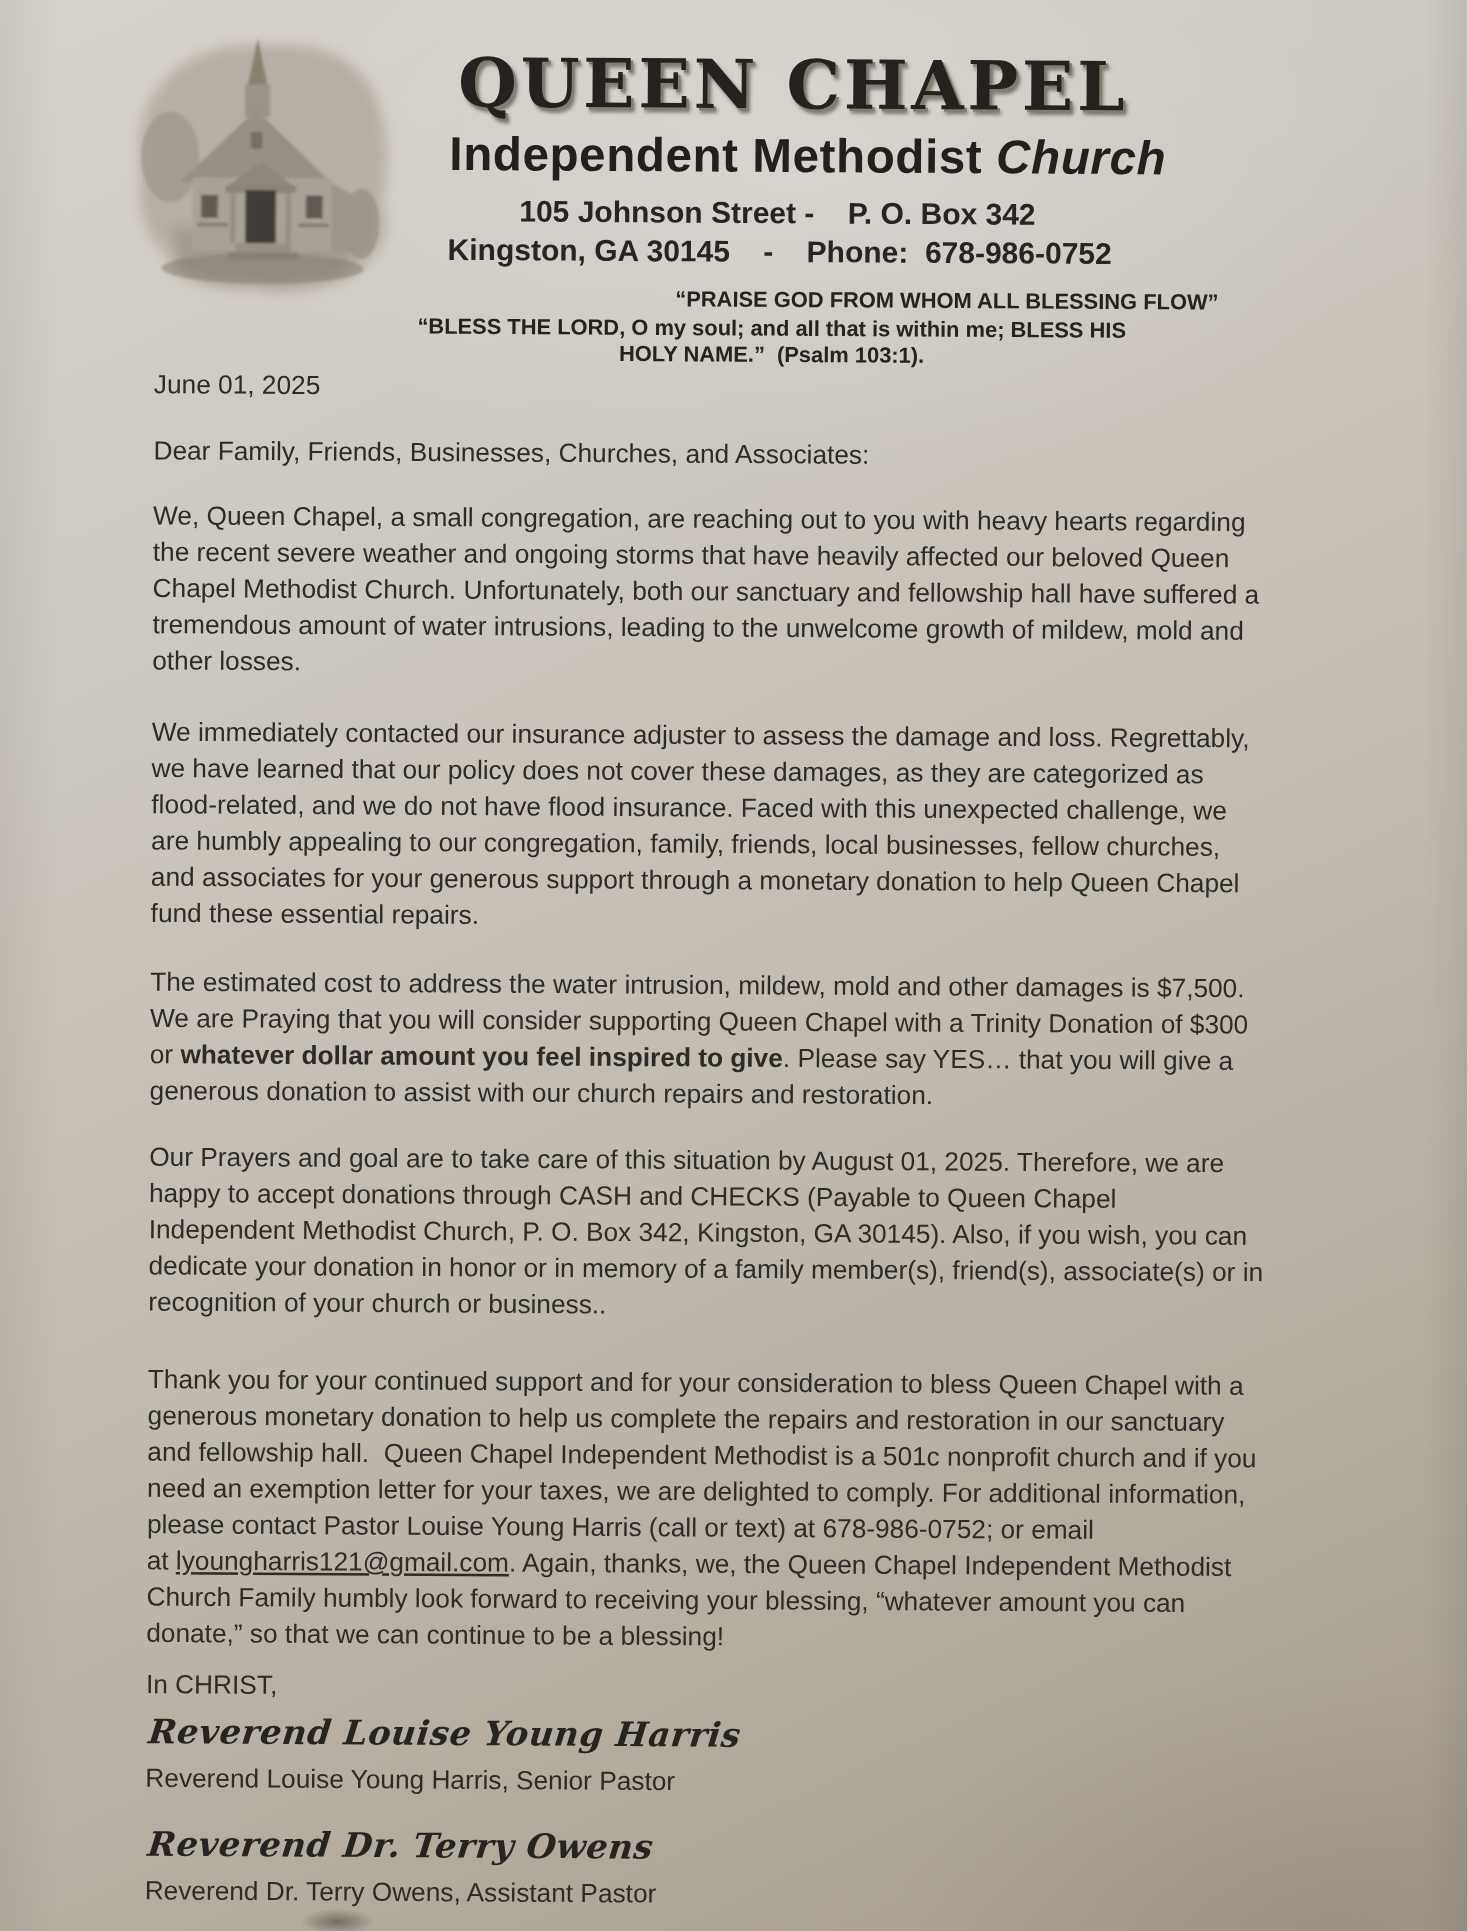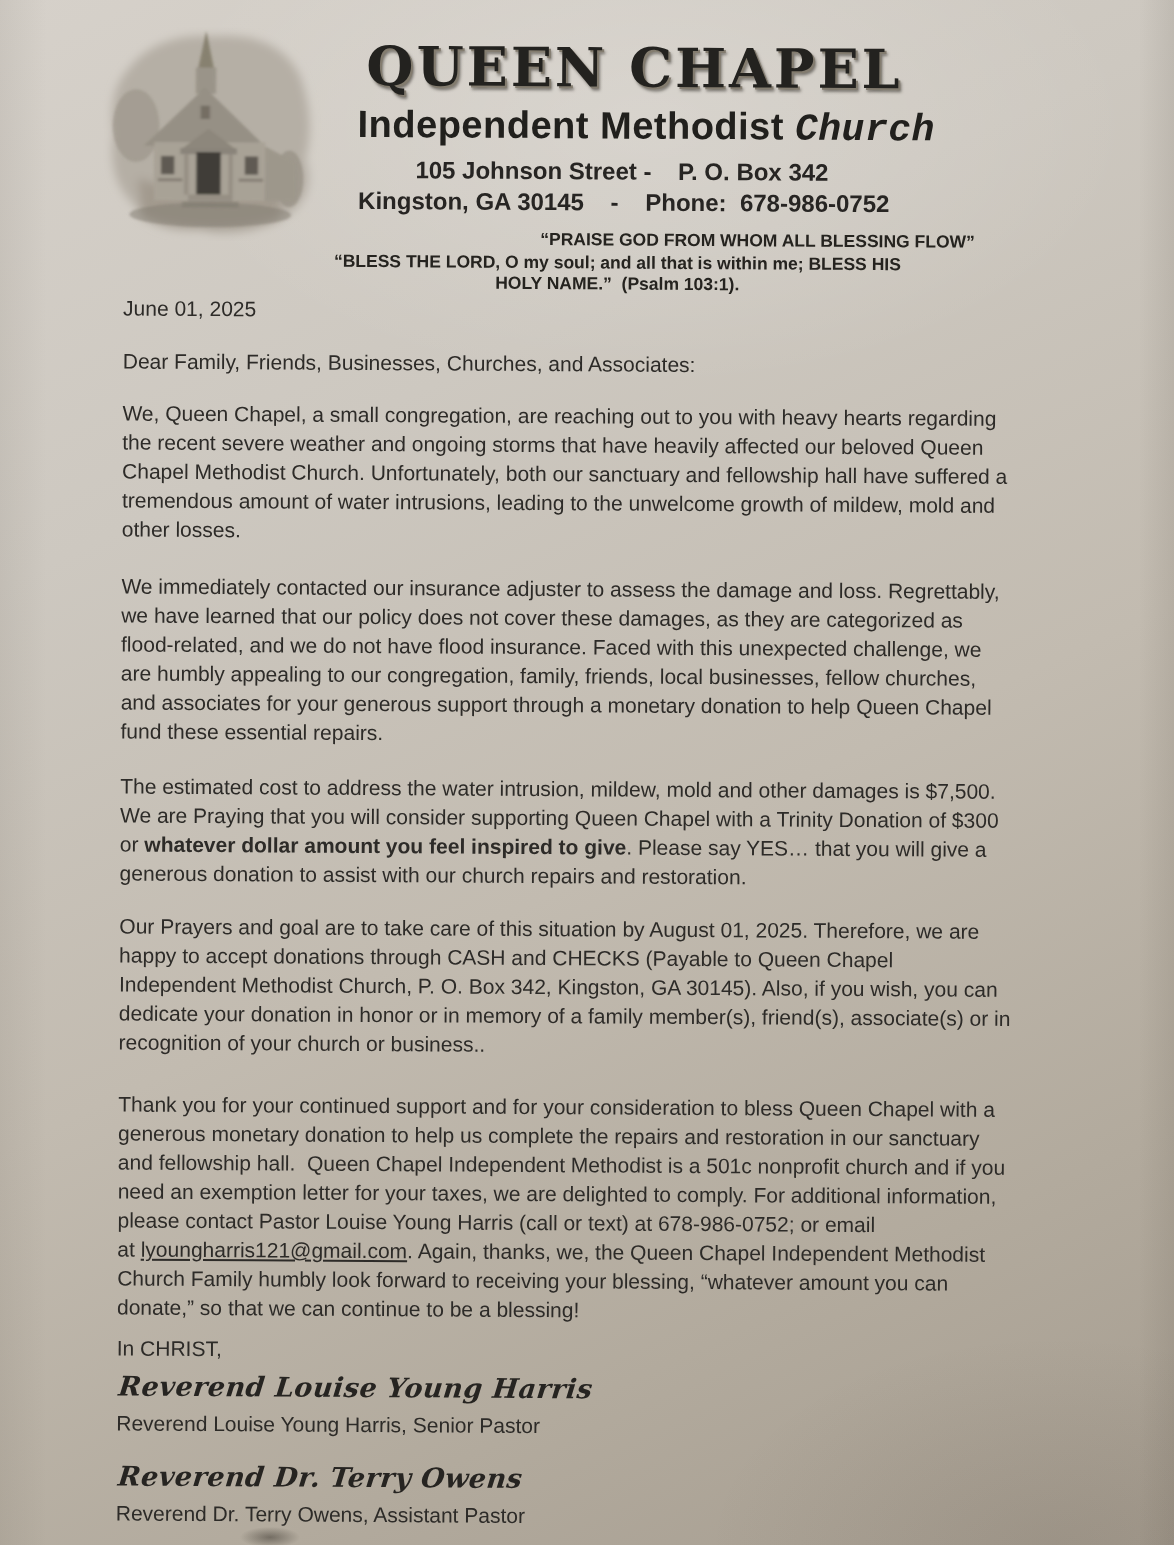--- a/index.html
+++ b/index.html
@@ -25,21 +25,21 @@
   .hl{position:absolute;left:50%;white-space:pre-wrap;text-align:center;}
   .church-name{
     top:32px;transform:translateX(calc(-50% + 48px));
     font-family:"DejaVu Serif",serif;font-weight:bold;font-size:54px;letter-spacing:3px;
     color:#23221f;text-shadow:2px 2px 0 #837c6f,3px 4px 3px rgba(45,42,37,.55);
   }
   .church-subtitle{
     top:101px;transform:translateX(calc(-50% + 60px));
     font-size:38px;font-weight:bold;color:#21201d;letter-spacing:.5px;
   }
-  .church-subtitle em{font-family:Liberation Mono, monospace;font-style:italic;}
+  .church-subtitle em{font-family:Liberation Sans, sans-serif;font-style:italic;}
   .addr{font-size:24px;font-weight:bold;color:#272523;}
   .addr1{top:154px;transform:translateX(calc(-50% + 36px));}
   .addr2{top:185px;transform:translateX(calc(-50% + 38px));}
   .motto{font-size:17.5px;font-weight:bold;color:#25231f;}
   .motto1{top:226px;transform:translateX(calc(-50% + 172px));}
   .motto2{top:249px;transform:translateX(calc(-50% + 32px));}
 
   
   .letter-body{position:absolute;top:282px;left:125px;width:1012px;font-size:21px;line-height:29px;}
   .para{margin:0;white-space:pre-wrap;}

